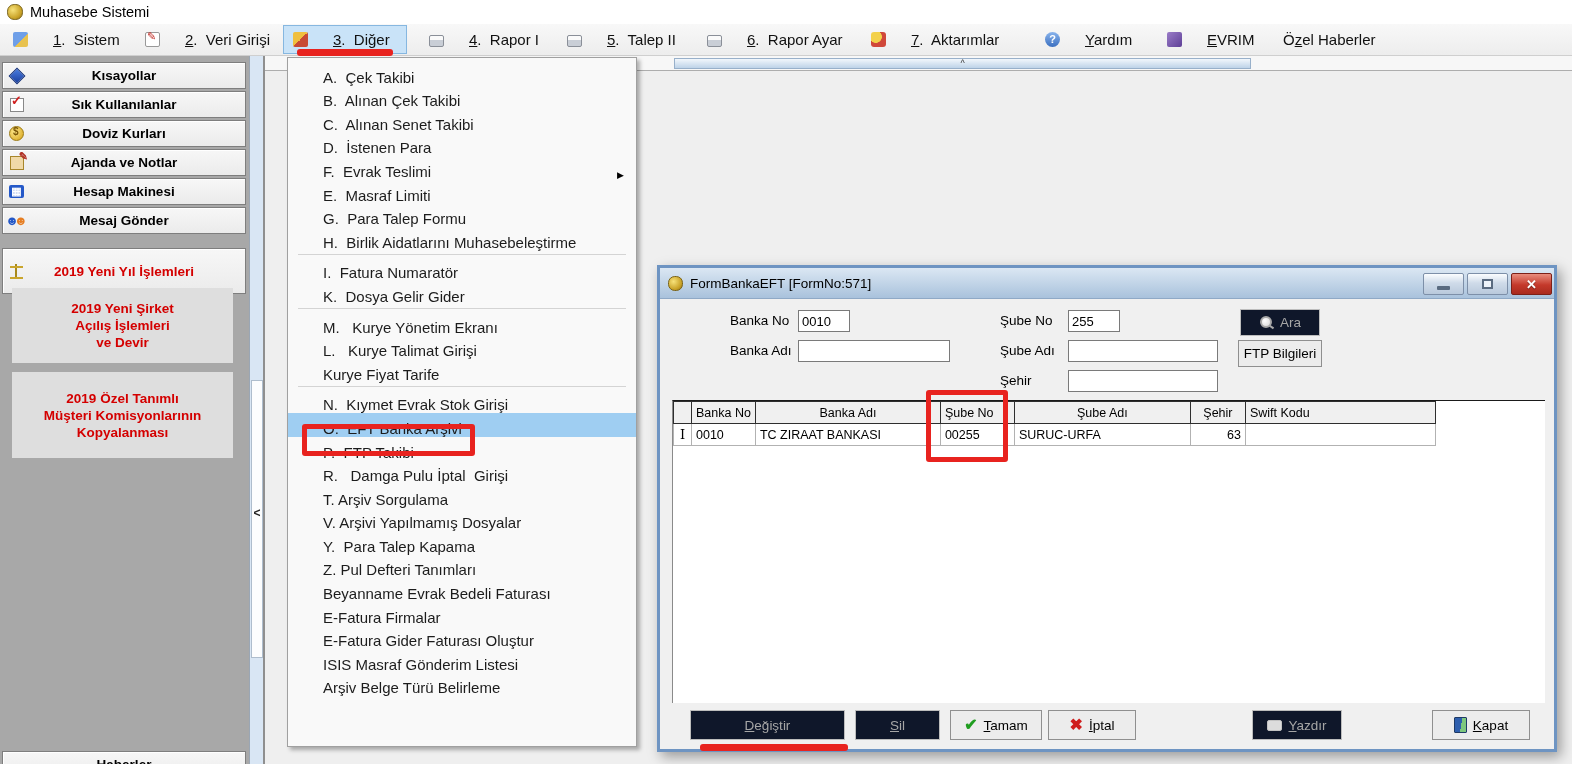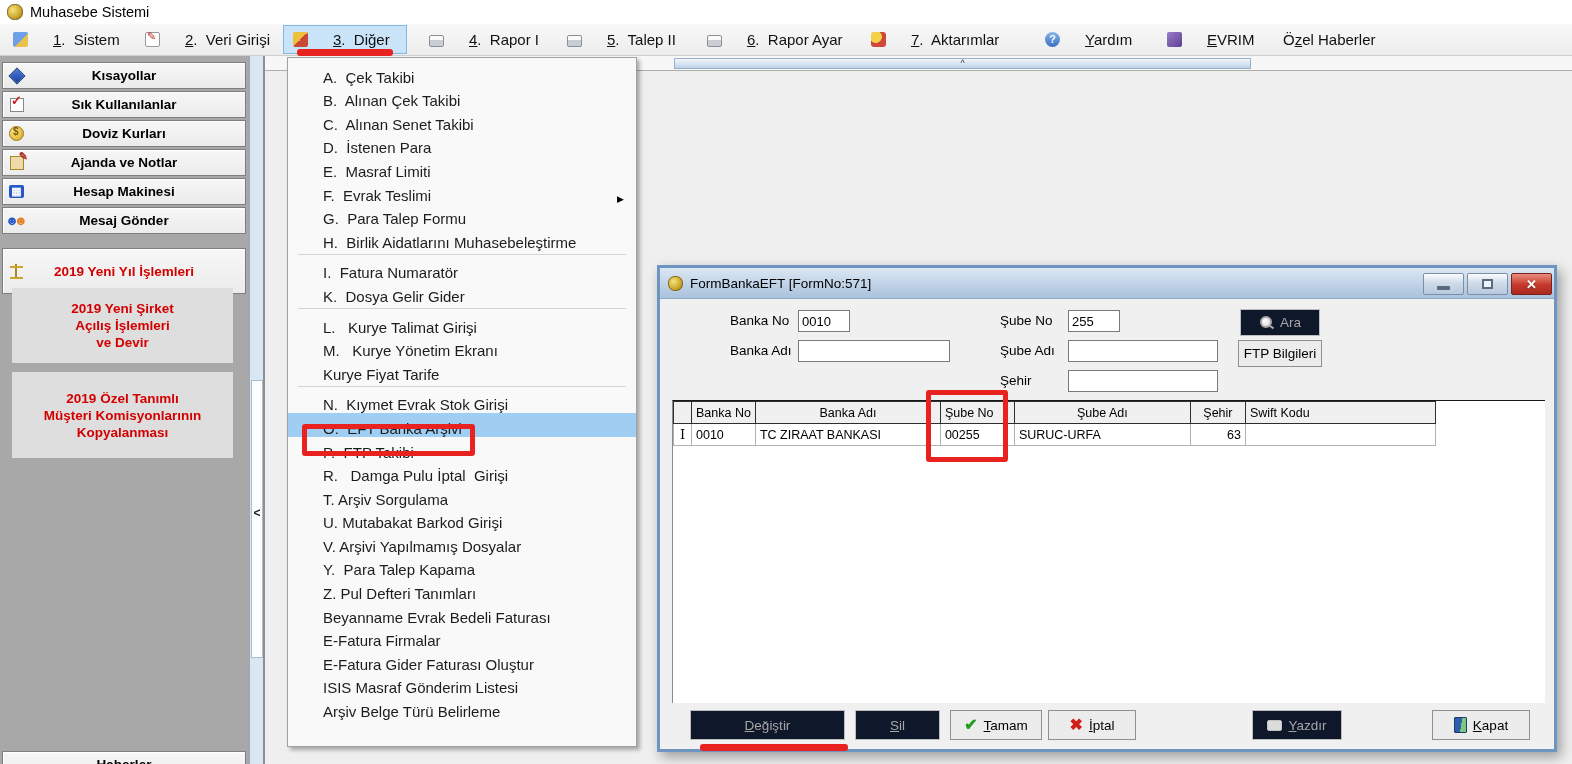--- a/index.html
+++ b/index.html
@@ -183,38 +183,37 @@
     <div class="main-topstrip">
       <div class="collapse-bar"><span>^</span></div>
     </div>
   </div>
 
   <div class="dropdown">
     <div class="dd-item"><span>A.  Çek Takibi</span></div>
     <div class="dd-item"><span>B.  Alınan Çek Takibi</span></div>
     <div class="dd-item"><span>C.  Alınan Senet Takibi</span></div>
     <div class="dd-item"><span>D.  İstenen Para</span></div>
+    <div class="dd-item"><span>F.  Evrak Teslimi</span><span class="dd-arrow">▶</span></div>
     <div class="dd-item"><span>E.  Masraf Limiti</span></div>
-    <div class="dd-item"><span>F.  Evrak Teslimi</span><span class="dd-arrow">▶</span></div>
     <div class="dd-item"><span>G.  Para Talep Formu</span></div>
     <div class="dd-item"><span>H.  Birlik Aidatlarını Muhasebeleştirme</span></div>
     <div class="dd-sep"></div>
     <div class="dd-item"><span>I.  Fatura Numaratör</span></div>
     <div class="dd-item"><span>K.  Dosya Gelir Gider</span></div>
     <div class="dd-sep"></div>
+    <div class="dd-item"><span>M.   Kurye Yönetim Ekranı</span></div>
     <div class="dd-item"><span>L.   Kurye Talimat Girişi</span></div>
-    <div class="dd-item"><span>M.   Kurye Yönetim Ekranı</span></div>
     <div class="dd-item"><span>Kurye Fiyat Tarife</span></div>
     <div class="dd-sep"></div>
     <div class="dd-item"><span>N.  Kıymet Evrak Stok Girişi</span></div>
     <div class="dd-item sel"><span>O.  EFT Banka Arşivi</span></div>
     <div class="dd-item"><span>P.  FTP Takibi</span></div>
     <div class="dd-item"><span>R.   Damga Pulu İptal  Girişi</span></div>
     <div class="dd-item"><span>T. Arşiv Sorgulama</span></div>
-    <div class="dd-item"><span>U. Mutabakat Barkod Girişi</span></div>
     <div class="dd-item"><span>V. Arşivi Yapılmamış Dosyalar</span></div>
     <div class="dd-item"><span>Y.  Para Talep Kapama</span></div>
     <div class="dd-item"><span>Z. Pul Defteri Tanımları</span></div>
     <div class="dd-item"><span>Beyanname Evrak Bedeli Faturası</span></div>
     <div class="dd-item"><span>E-Fatura Firmalar</span></div>
     <div class="dd-item"><span>E-Fatura Gider Faturası Oluştur</span></div>
     <div class="dd-item"><span>ISIS Masraf Gönderim Listesi</span></div>
     <div class="dd-item"><span>Arşiv Belge Türü Belirleme</span></div>
   </div>
 

